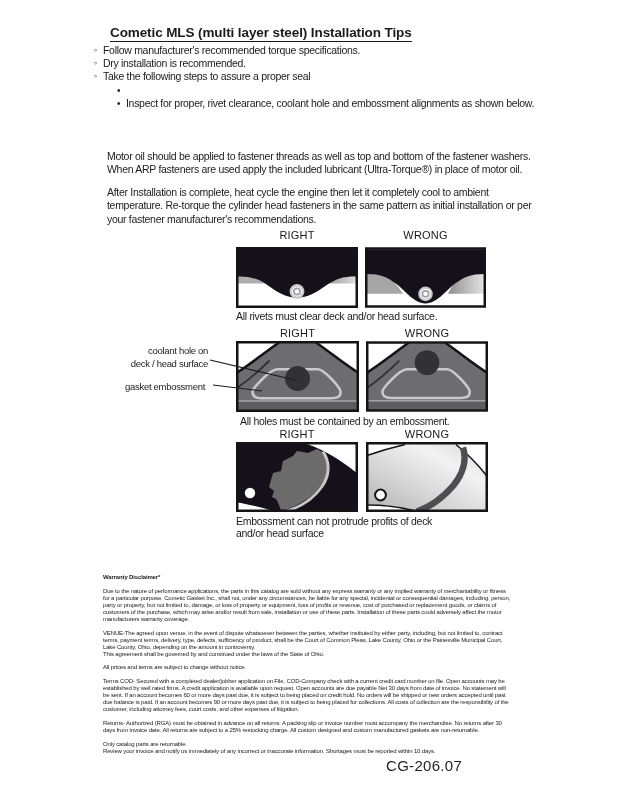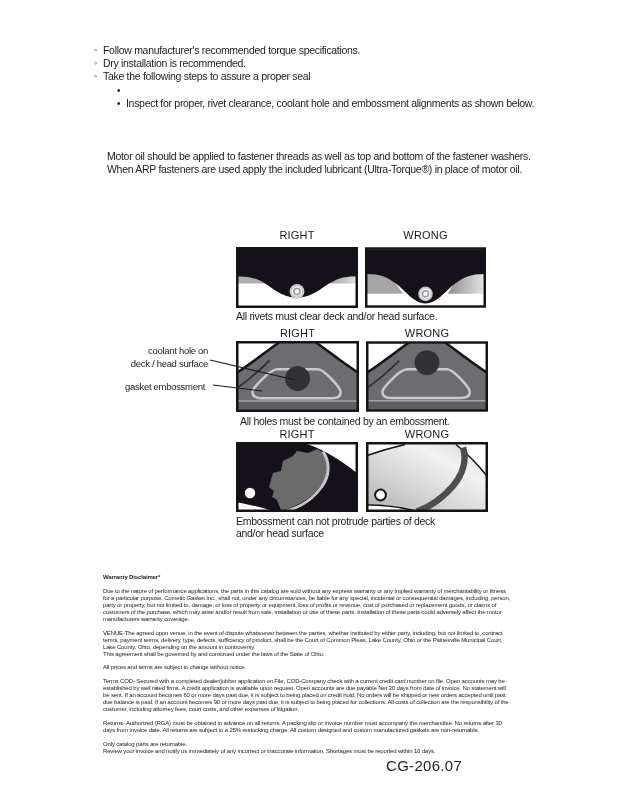--- a/index.html
+++ b/index.html
@@ -50,20 +50,21 @@
       </linearGradient>
       <linearGradient id="bandG" x1="0" y1="1" x2="1" y2="0">
         <stop offset="0" stop-color="#b2b2b2"></stop>
           <stop offset="0.35" stop-color="#d4d4d4"></stop>
         <stop offset="0.7" stop-color="#f2f2f2"></stop>
           <stop offset="1" stop-color="#d7d7d7"></stop>
       </linearGradient>
     </defs>
   </svg>
 
+  <h1 class="abs title">Cometic MLS (multi layer steel) Installation Tips</h1>
 
   <div class="abs tips">
     <div class="row">
       <span class="m">◦</span>
       <span>Follow manufacturer's recommended torque specifications.</span>
     </div>
     <div class="row">
       <span class="m">◦</span>
       <span>Dry installation is recommended.</span>
     </div>
@@ -74,20 +75,21 @@
     <div class="row sub">
       <span class="m">•</span>
     </div>
     <div class="row sub">
       <span class="m">•</span>
       <span>Inspect for proper, rivet clearance, coolant hole and embossment alignments as shown below.</span>
     </div>
   </div>
 
   <p class="abs para p1">Motor oil should be applied to fastener threads as well as top and bottom of the fastener washers. When ARP fasteners are used apply the included lubricant (Ultra-Torque®) in place of motor oil.</p>
+  <p class="abs para p2">After Installation is complete, heat cycle the engine then let it completely cool to ambient temperature. Re-torque the cylinder head fasteners in the same pattern as initial installation or per your fastener manufacturer's recommendations.</p>
 
   <div class="abs dlabel" style="left:236px;top:229px">RIGHT</div>
   <div class="abs dlabel" style="left:365px;top:229px;width:121px">WRONG</div>
 
   <svg class="panel" style="left:236px;top:247px" width="122" height="61" viewBox="0 0 122 61">
     <rect x="0" y="0" width="122" height="61" fill="#ffffff"></rect>
     <path d="M2,29.5 C12,29.3 20,31 28,34.8 L31.5,36.4 L2,36.4 Z" fill="#aeaeae"></path>
     <path d="M120,29.5 C110,29.3 102,31 94,34.8 L90.5,36.4 L120,36.4 Z" fill="url(#fadeR1)"></path>
     <path d="M2,2 H120 V29.4 C107,29.4 99.5,31.8 90,38.6 C80,45.8 71.5,50.8 61,50.8 C50.5,50.8 42,45.8 32,38.6 C22.5,31.8 15,29.4 2,29.4 Z" fill="#16101a"></path>
     <g>
@@ -169,21 +171,21 @@
     <rect x="0" y="0" width="122" height="70" fill="#ffffff"></rect>
     <path d="M2,13 C15,8.5 27,5 39,2 L90,2 C101,11 111,21 120,33 L120,68 L47,68 C32,64.5 16,62.5 2,62.5 Z" fill="url(#bandG)"></path>
     <path d="M1,13.5 C14,9 26,5.5 39,2.5" stroke="#141414" stroke-width="1.6" fill="none"></path>
     <path d="M90,2.5 C101,11.5 111,21.5 120.5,33.5" stroke="#141414" stroke-width="1.6" fill="none"></path>
     <path d="M1,63 C16,62.8 32,64.8 47.5,68.5" stroke="#141414" stroke-width="1.6" fill="none"></path>
     <path d="M97,5.5 C101,18 97,32 87,44 C77,55.5 65,64.5 51,69.5" stroke="#4e4e52" stroke-width="6.5" fill="none"></path>
     <circle cx="14.5" cy="53" r="5.4" fill="#ffffff" stroke="#141414" stroke-width="2"></circle>
     <rect x="1.25" y="1.25" width="119.5" height="67.5" fill="none" stroke="#141414" stroke-width="2.5"></rect>
   </svg>
 
-  <div class="abs caption" style="left:236px;top:515px;width:205px">Embossment can not protrude parties of deck and/or head surface</div>
+  <div class="abs caption" style="left:236px;top:515px;width:205px">Embossment can not protrude profits of deck and/or head surface</div>
 
   <div class="abs disc">
     <p class="hd">Warranty Disclaimer*</p>
     <p>Due to the nature of performance applications, the parts in this catalog are sold without any express warranty or any implied warranty of merchantability or fitness for a particular purpose.  Cometic Gasket Inc., shall not, under any circumstances, be liable for any special, incidental or consequential damages, including, person, party or property, but not limited to, damage, or loss of property or equipment, loss of profits or revenue, cost of purchased or replacement goods, or claims of customers of the purchase, which may arise and/or result from sale, installation or use of these parts.  Installation of these parts could adversely affect the motor manufacturers warranty coverage.</p>
     <p>VENUE-The agreed upon venue, in the event of dispute whatsoever between the parties, whether instituted by either party, including, but not limited to, contract terms, payment terms, delivery, type, defects, sufficiency of product, shall be the Court of Common Pleas, Lake County, Ohio or the Painesville Municipal Court, Lake County, Ohio, depending on the amount in controversy.
 This agreement shall be governed by and construed under the laws of the State of Ohio.</p>
     <p>All prices and terms are subject to change without notice.</p>
     <p>Terms COD- Secured with a completed dealer/jobber application on File, COD-Company check with a current credit card number on file.  Open accounts may be established by well rated firms.  A credit application is available upon request.  Open accounts are due payable Net 30 days from date of invoice.  No statement will be sent.  If an account becomes 60 or more days past due, it is subject to being placed on credit hold.  No orders will be shipped or new orders accepted until past due balance is paid.  If an account becomes 90 or more days past due, it is subject to being placed for collections.  All costs of collection are the responsibility of the customer, including attorney fees, court costs, and other expenses of litigation.</p>
     <p>Returns- Authorized (RGA) must be obtained in advance on all returns.  A packing slip or invoice number must accompany the merchandise.  No returns after 30 days from invoice date.  All returns are subject to a 25% restocking charge.  All custom designed and custom manufactured gaskets are non-returnable.</p>
     <p>Only catalog parts are returnable.

